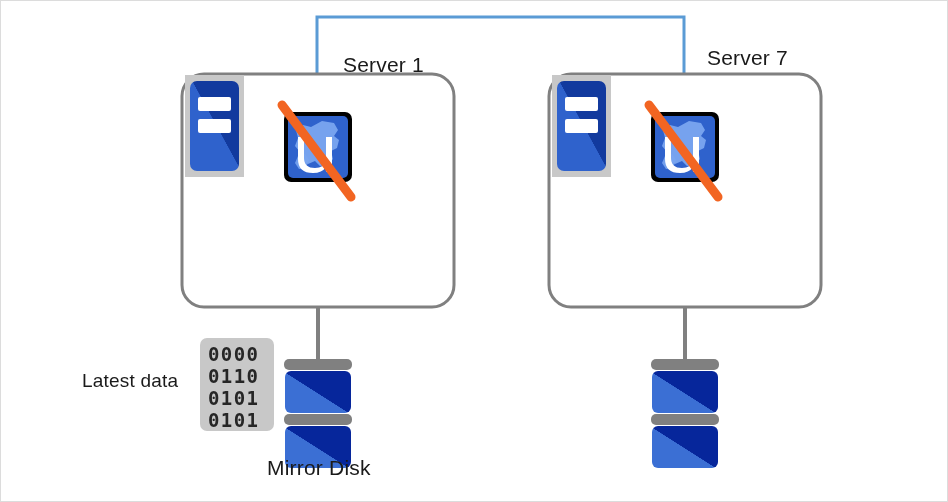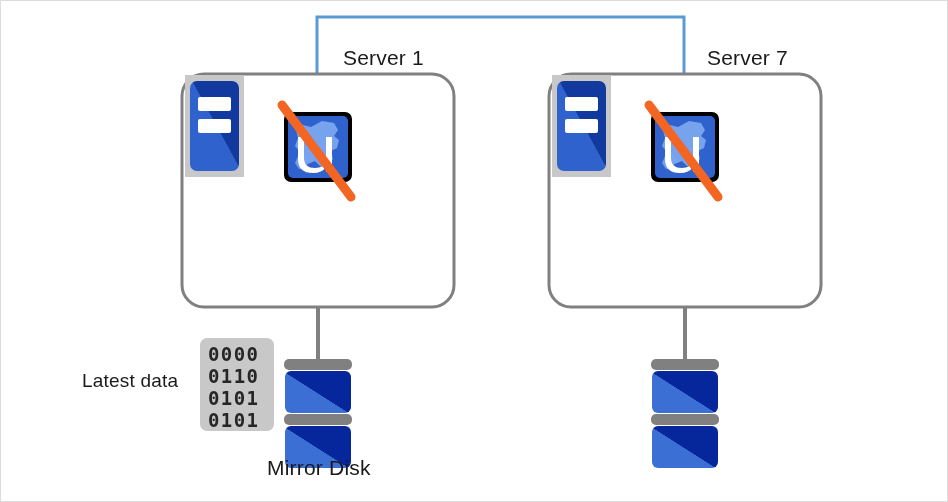--- a/index.html
+++ b/index.html
@@ -27,21 +27,21 @@
     height: 502px;
   }
   .node-label {
     position: absolute;
     font-family: "Liberation Sans", sans-serif;
     font-size: 21px;
     color: #1a1a1a;
     white-space: nowrap;
     letter-spacing: 0.2px;
   }
-  #label-server-1 { left: 342px; top: 45px; }
+  #label-server-1 { left: 342px; top: 52px; }
   #label-server-2 { left: 706px; top: 45px; }
   #label-mirror-disk {
     left: 266px;
     top: 455px;
     font-size: 21px;
   }
   #label-latest-data {
     left: 81px;
     top: 369px;
     font-size: 19px;

